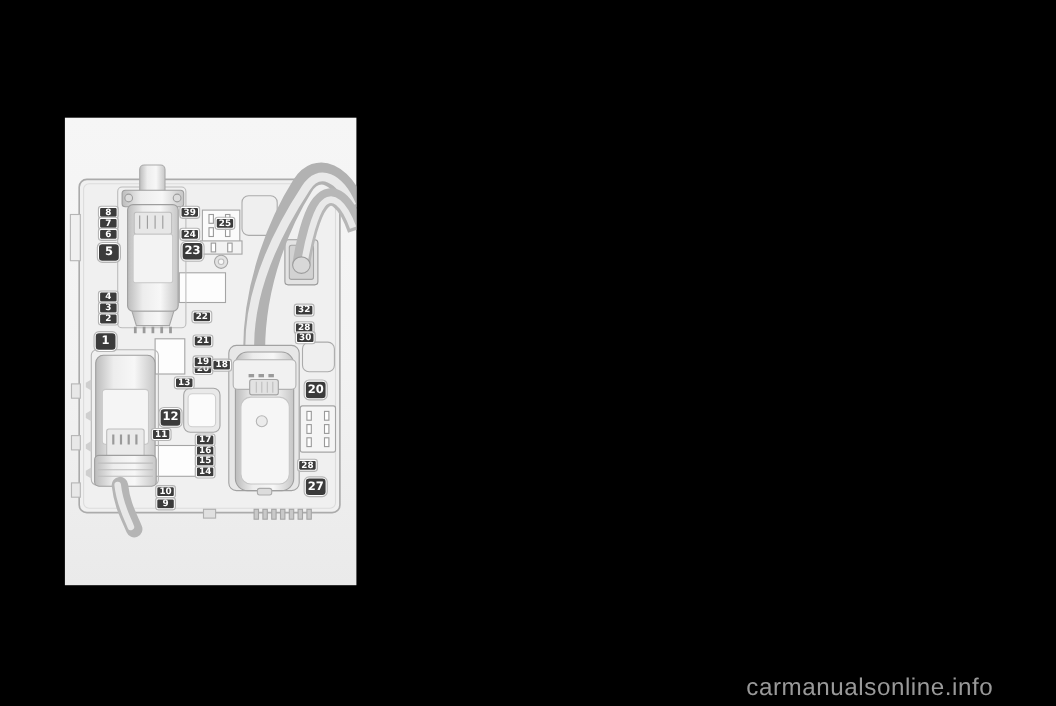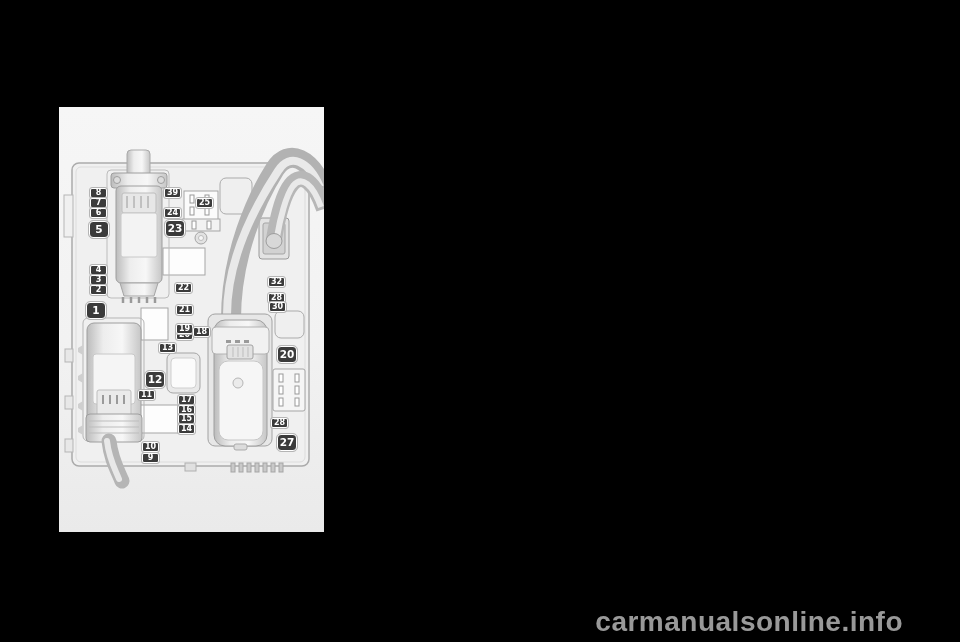--- a/index.html
+++ b/index.html
@@ -53,22 +53,22 @@
   }
   .fuse-label.large {
     width: 20px; height: 17px;
     font-size: 10.5px;
     border-radius: 4px;
   }
   .watermark {
     position: absolute;
     right: 57px; bottom: 4px;
     font-family: "Liberation Sans", sans-serif;
-    font-weight: bold;
-    font-size: 28px;
+    font-weight: normal;
+    font-size: 22px;
     letter-spacing: 0.5px;
     color: var(--watermark-color);
   }
 </style>
 </head>
 <body>
 
 <div class="diagram-panel">
 
   <svg viewBox="0 0 265 425" xmlns="http://www.w3.org/2000/svg">

